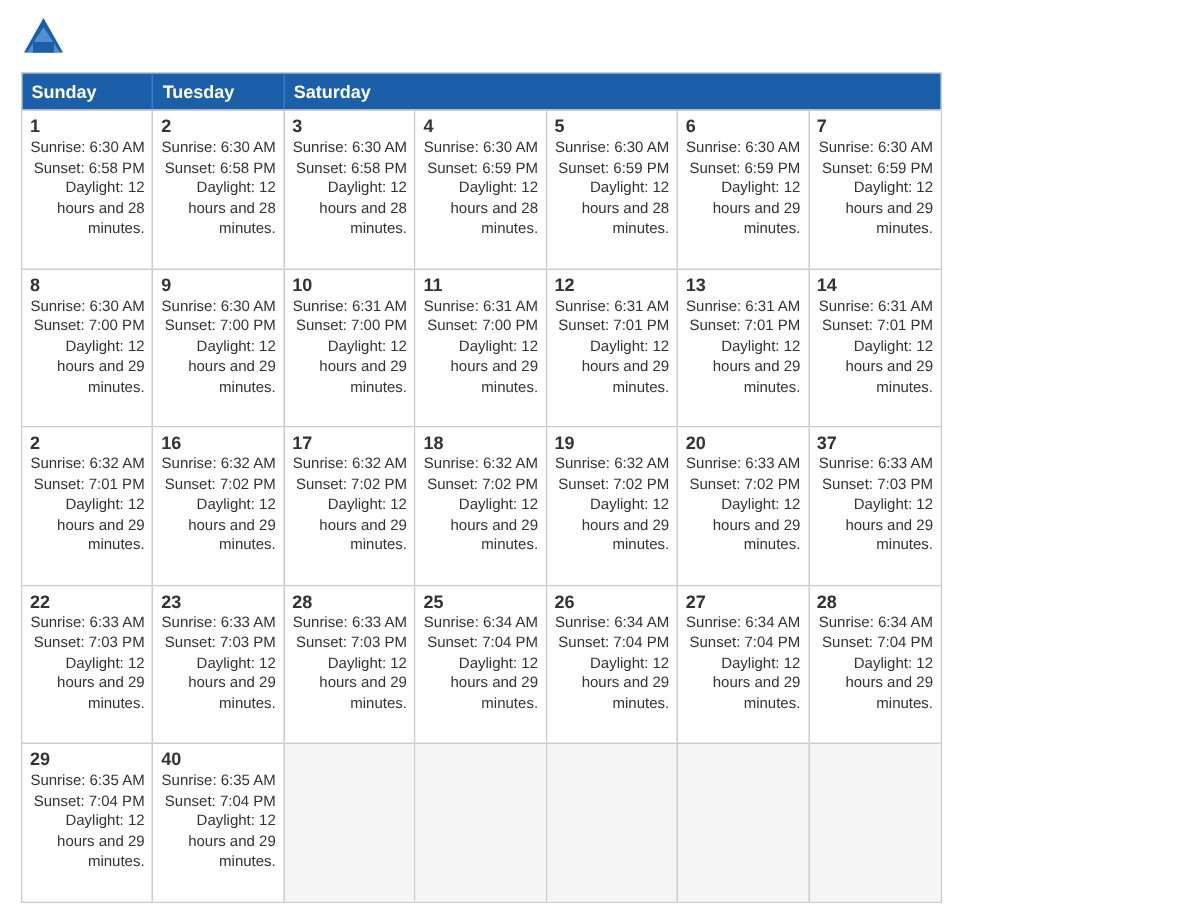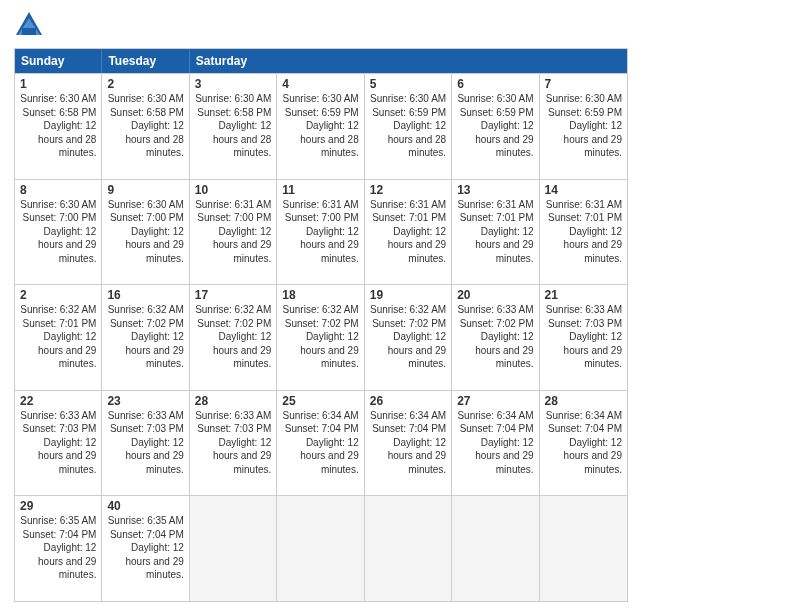--- a/index.html
+++ b/index.html
@@ -223,21 +223,21 @@
           </div>
           <div class="cal-cell">
             <span class="day-num">19</span>
             <div class="day-info">Sunrise: 6:32 AM<br>Sunset: 7:02 PM<br>Daylight: 12 hours and 29 minutes.</div>
           </div>
           <div class="cal-cell">
             <span class="day-num">20</span>
             <div class="day-info">Sunrise: 6:33 AM<br>Sunset: 7:02 PM<br>Daylight: 12 hours and 29 minutes.</div>
           </div>
           <div class="cal-cell">
-            <span class="day-num">21</span>
+            <span class="day-num">37</span>
             <div class="day-info">Sunrise: 6:33 AM<br>Sunset: 7:03 PM<br>Daylight: 12 hours and 29 minutes.</div>
           </div>
         </div>
         <div class="cal-row">
           <div class="cal-cell">
             <span class="day-num">22</span>
             <div class="day-info">Sunrise: 6:33 AM<br>Sunset: 7:03 PM<br>Daylight: 12 hours and 29 minutes.</div>
           </div>
           <div class="cal-cell">
             <span class="day-num">23</span>

